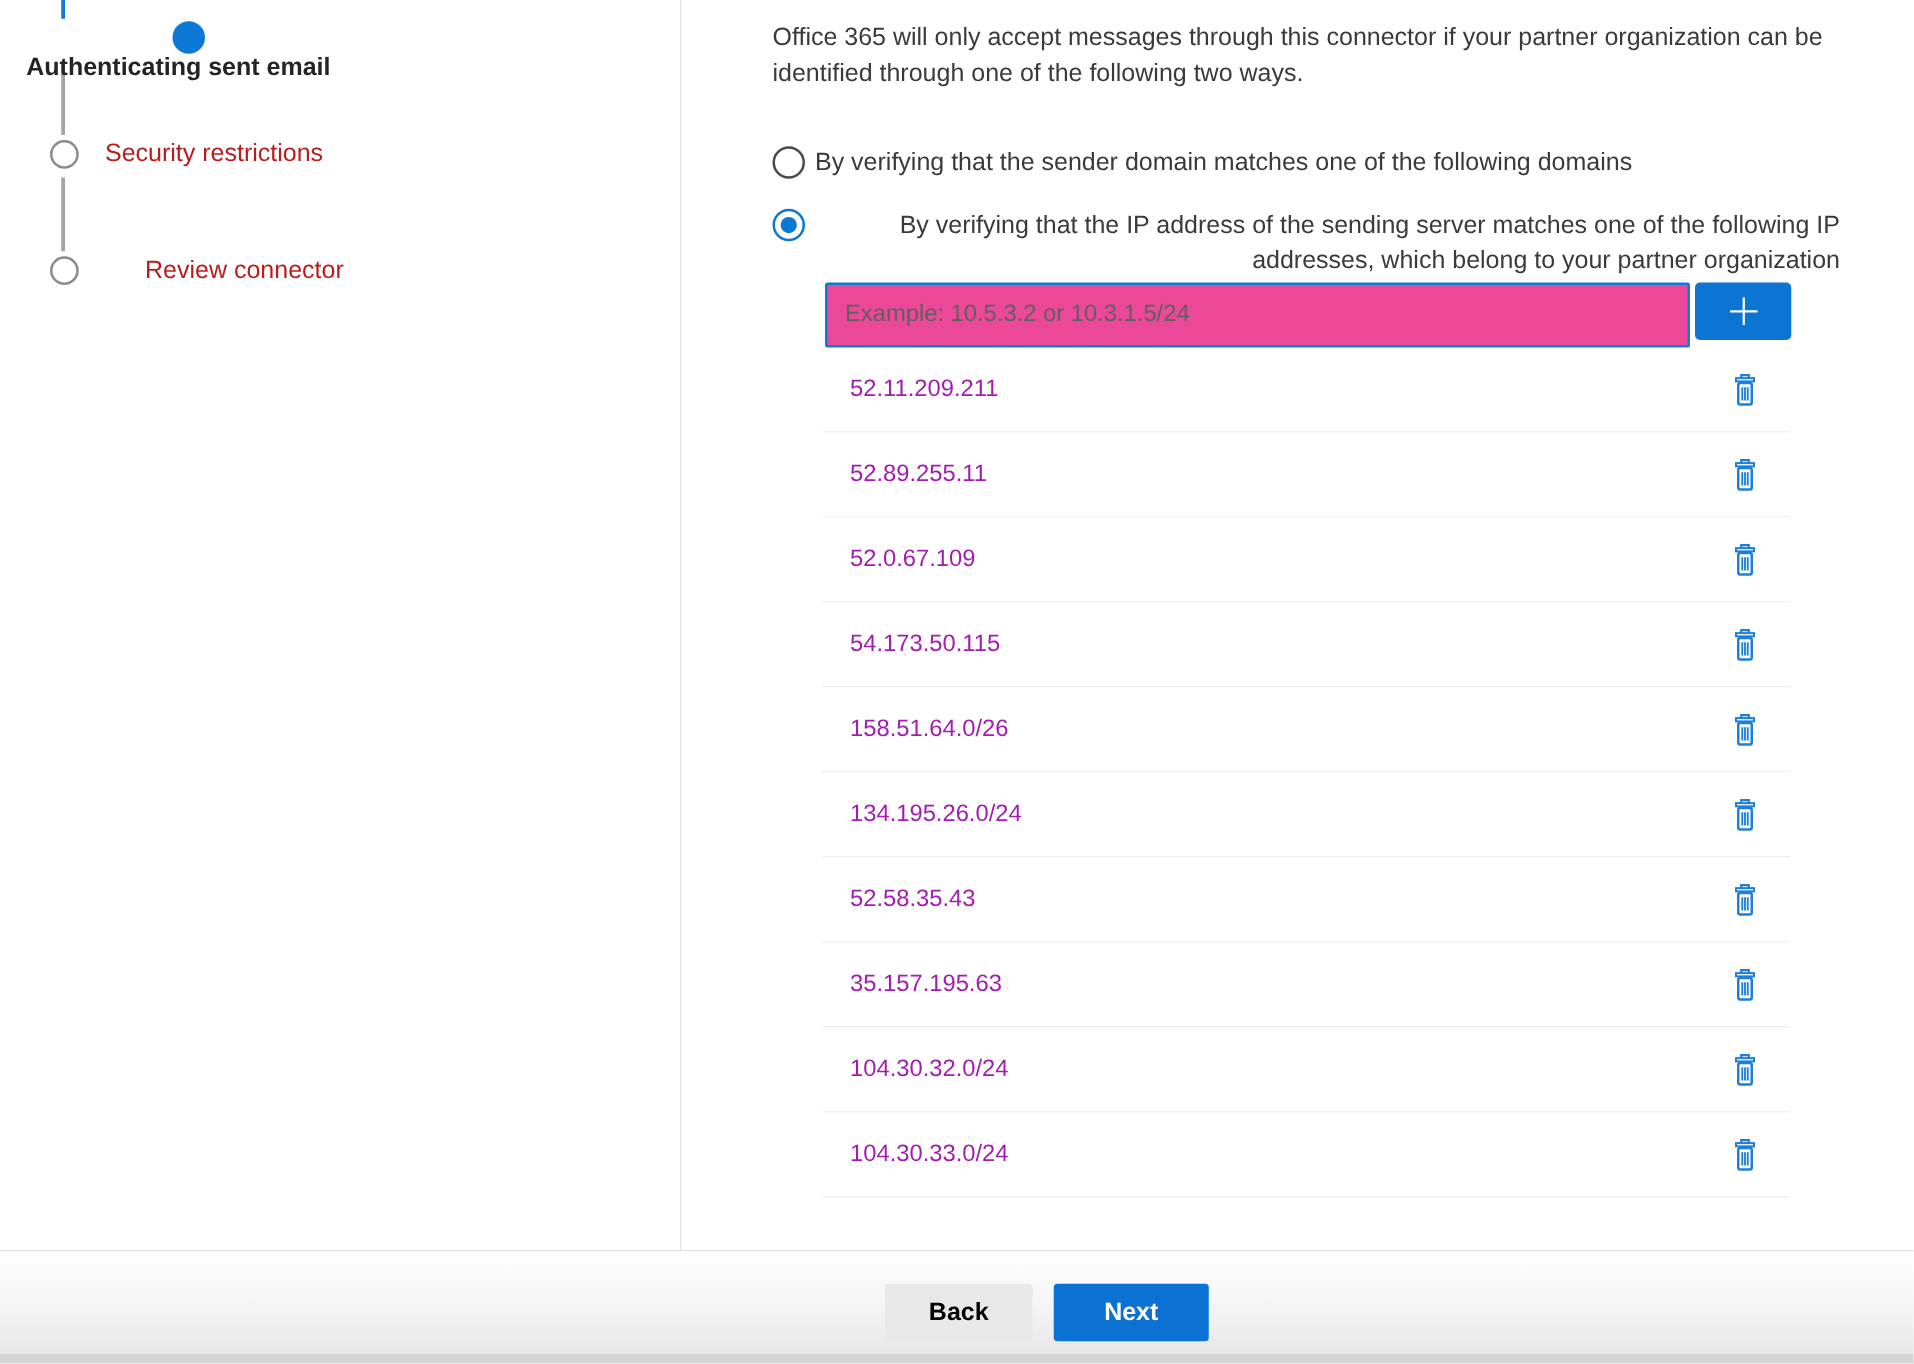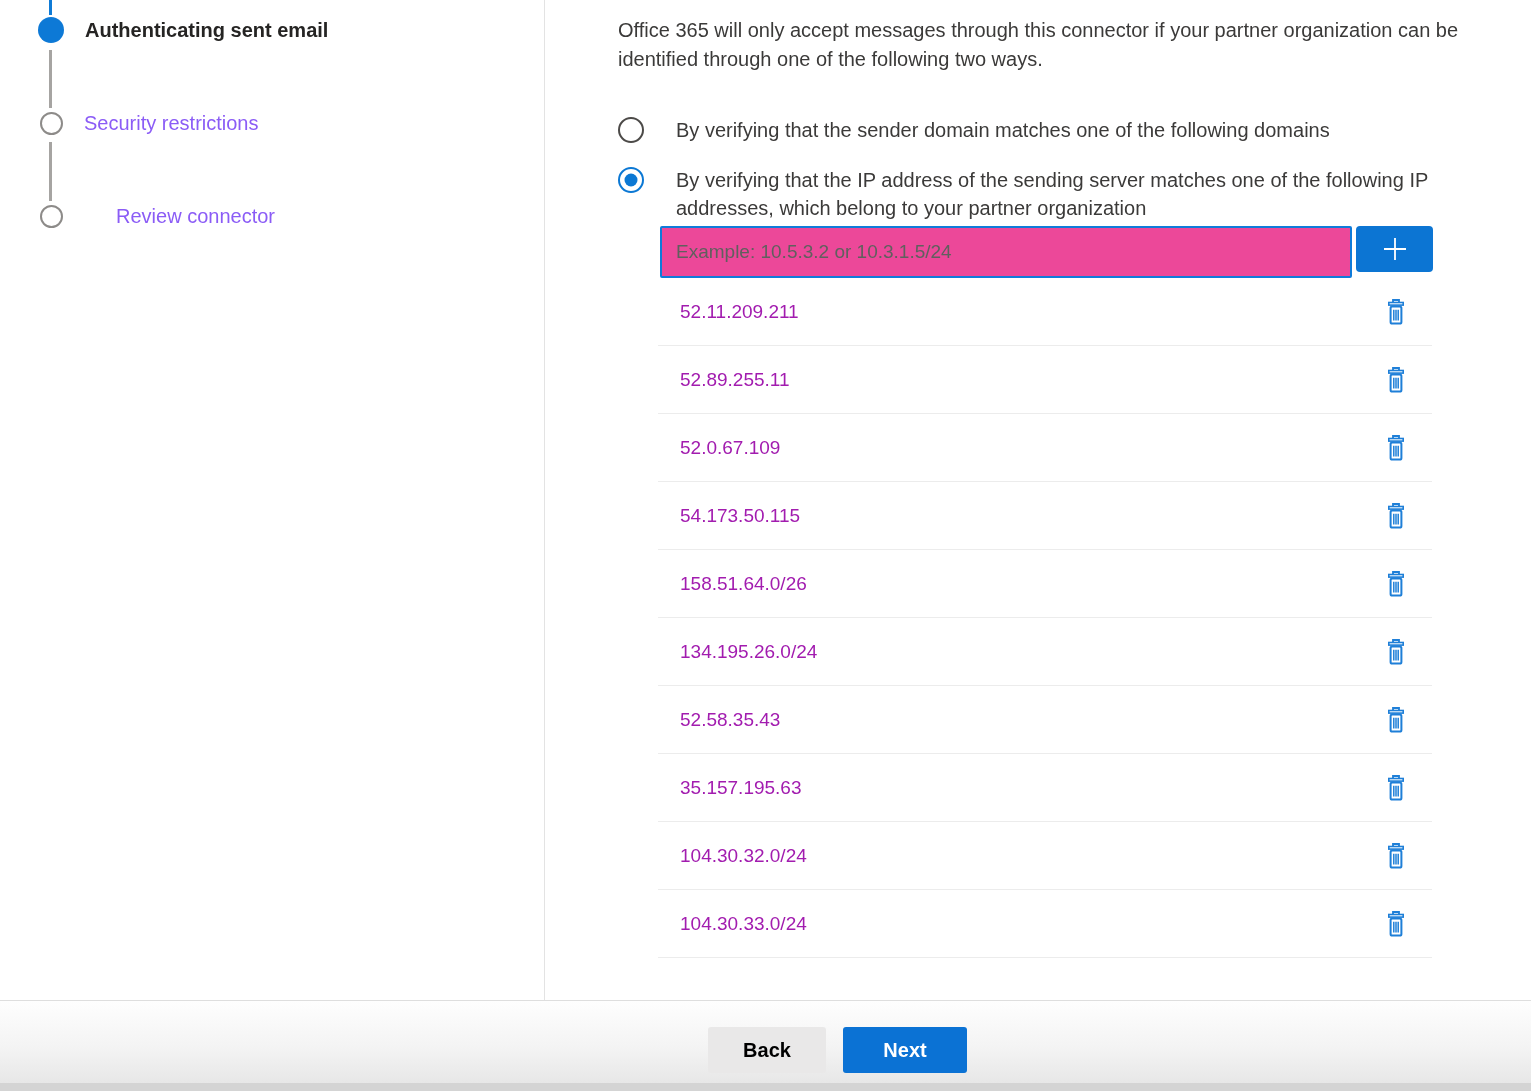--- a/index.html
+++ b/index.html
@@ -11,41 +11,41 @@
   .content-row { position: relative; display: flex; height: 1000px; overflow: hidden; }
   .sidebar { position: relative; width: 545px; flex: 0 0 545px; border-right: 1px solid #e3e3e3; background: #fff; }
   .main { position: relative; flex: 1; padding: 16px 0 0 73px; }
 
   
   .rail-seg { position: absolute; left: 49px; width: 3px; background: #a6a4a2; }
   .rail-seg.blue { background: #0f7bd6; top: 0; height: 15px; }
   .rail-seg.g1 { top: 50px; height: 58px; }
   .rail-seg.g2 { top: 142px; height: 59px; }
   .step { position: absolute; left: 0; display: flex; align-items: center; }
-  .step.s1 { top: 17px; }
+  .step.s1 { top: 17px; flex-direction: column; }
   .step.s2 { top: 112px; }
   .step.s3 { top: 205px; gap: 32px; }
   .bullet { flex: 0 0 auto; border-radius: 50%; background: #fff; }
   .bullet.filled { width: 26px; height: 26px; margin-left: 38px; background: #0d79d6; }
   .bullet.empty { width: 23px; height: 23px; margin-left: 40px; border: 2.5px solid #8d8b89; }
-  .step-label { margin-left: 21px; font-size: 20px; color: #8b5cf6; white-space: nowrap; }
+  .step-label { margin-left: 21px; font-size: 20px; color: #b91c1c; white-space: nowrap; }
   .step.s1 .step-label { font-weight: bold; color: #252423; }
 
   
   .intro { width: 915px; font-size: 20px; line-height: 29px; color: #3b3a39; }
 
   .radio-row { display: flex; align-items: flex-start; cursor: default; }
   .radio-row.first { margin-top: 42px; }
   .radio-row.second { margin-top: 22px; }
   .radio-dot { flex: 0 0 26px; width: 26px; height: 26px; border-radius: 50%; background: #fff; margin-top: 1px; }
   .radio-dot.off { border: 2px solid #4c4a48; }
   .radio-dot.on { border: 2px solid #0b78d4; position: relative; }
   .radio-dot.on::after { content: ""; position: absolute; left: 50%; top: 50%; width: 13px; height: 13px;
       transform: translate(-50%,-50%); border-radius: 50%; background: #0b78d4; }
-  .radio-label { margin-left: 32px; font-size: 20px; line-height: 28px; color: #3b3a39; }
+  .radio-label { margin-left: 8px; font-size: 20px; line-height: 28px; color: #3b3a39; text-align: right; }
   .radio-row.second .radio-label { width: 820px; }
 
   .input-row { display: flex; margin-top: 4px; margin-left: 42px; }
   .ip-input { width: 692px; height: 52px; border: 2px solid #0f7bd9; border-radius: 2px; padding: 0 14px;
       font-family: "Liberation Sans", sans-serif; font-size: 19px; color: #323130; outline: none; background: #ec4899; }
   .ip-input::placeholder { color: #60605e; opacity: 1; }
   .add-btn { width: 77px; height: 46px; margin-left: 4px; background: #0c75d3; border: none; border-radius: 4px;
       display: flex; align-items: center; justify-content: center; cursor: pointer; }
 
   .ip-list { margin-left: 40px; width: 774px; }

